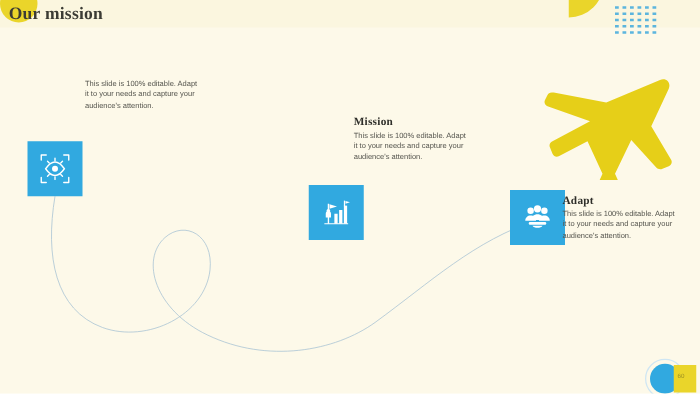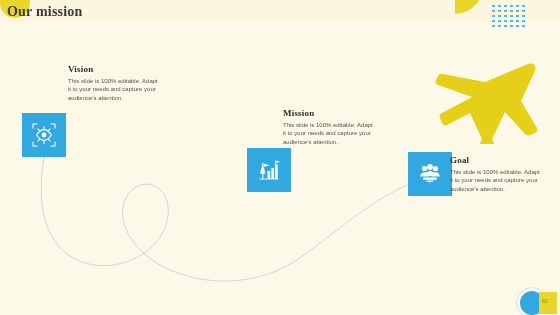--- a/index.html
+++ b/index.html
@@ -105,21 +105,21 @@
     color: #2f2f2a;
     letter-spacing: .2px;
   }
   .txt p {
     margin: 0;
     font-size: 6px;
     line-height: 8.4px;
     color: #55554e;
   }
   .txt-vision  { left: 68px;  top: 64px; }
-  .txt-mission { left: 283px; top: 92px; margin-top: 16px; }
+  .txt-mission { left: 283px; top: 92px; }
   .txt-goal    { left: 450px; top: 155px; }
 
   
   .page-marker {
     position: absolute;
     left: 520px; top: 297px;
     width: 32px; height: 18px;
   }
   .pm-circle {
     position: absolute;
@@ -246,31 +246,30 @@
         <path d="M3.2 15.5 c0 -2.6 1.9 -4.2 4.3 -4.2 c2.4 0 4.3 1.6 4.3 4.2 z"></path>
         <path d="M14.2 15.5 c0 -2.6 1.9 -4.2 4.3 -4.2 c2.4 0 4.3 1.6 4.3 4.2 z"></path>
         <path d="M8 15 c0 -2.9 2.2 -4.7 5 -4.7 c2.8 0 5 1.8 5 4.7 z"></path>
         <rect x="6" y="16.5" width="14" height="2.2" rx="1"></rect>
         <path d="M9 19.6 c1.1 2.2 6.9 2.2 8 0 z"></path>
       </g>
     </svg>
   </div>
 
   <div class="txt txt-vision">
-    <h3>Vision</h3>
     <p>This slide is 100% editable. Adapt it to your needs and capture your audience's attention.</p>
   </div>
 
   <div class="txt txt-mission">
     <h3>Mission</h3>
     <p>This slide is 100% editable. Adapt it to your needs and capture your audience's attention.</p>
   </div>
 
   <div class="txt txt-goal">
-    <h3>Goal</h3>
+    <h3>Adapt</h3>
     <p>This slide is 100% editable. Adapt it to your needs and capture your audience's attention.</p>
   </div>
 
   <div class="page-marker">
     <div class="pm-ring"></div>
     <div class="pm-circle"></div>
     <div class="pm-square"></div>
     <div class="pm-num">60</div>
   </div>
 

